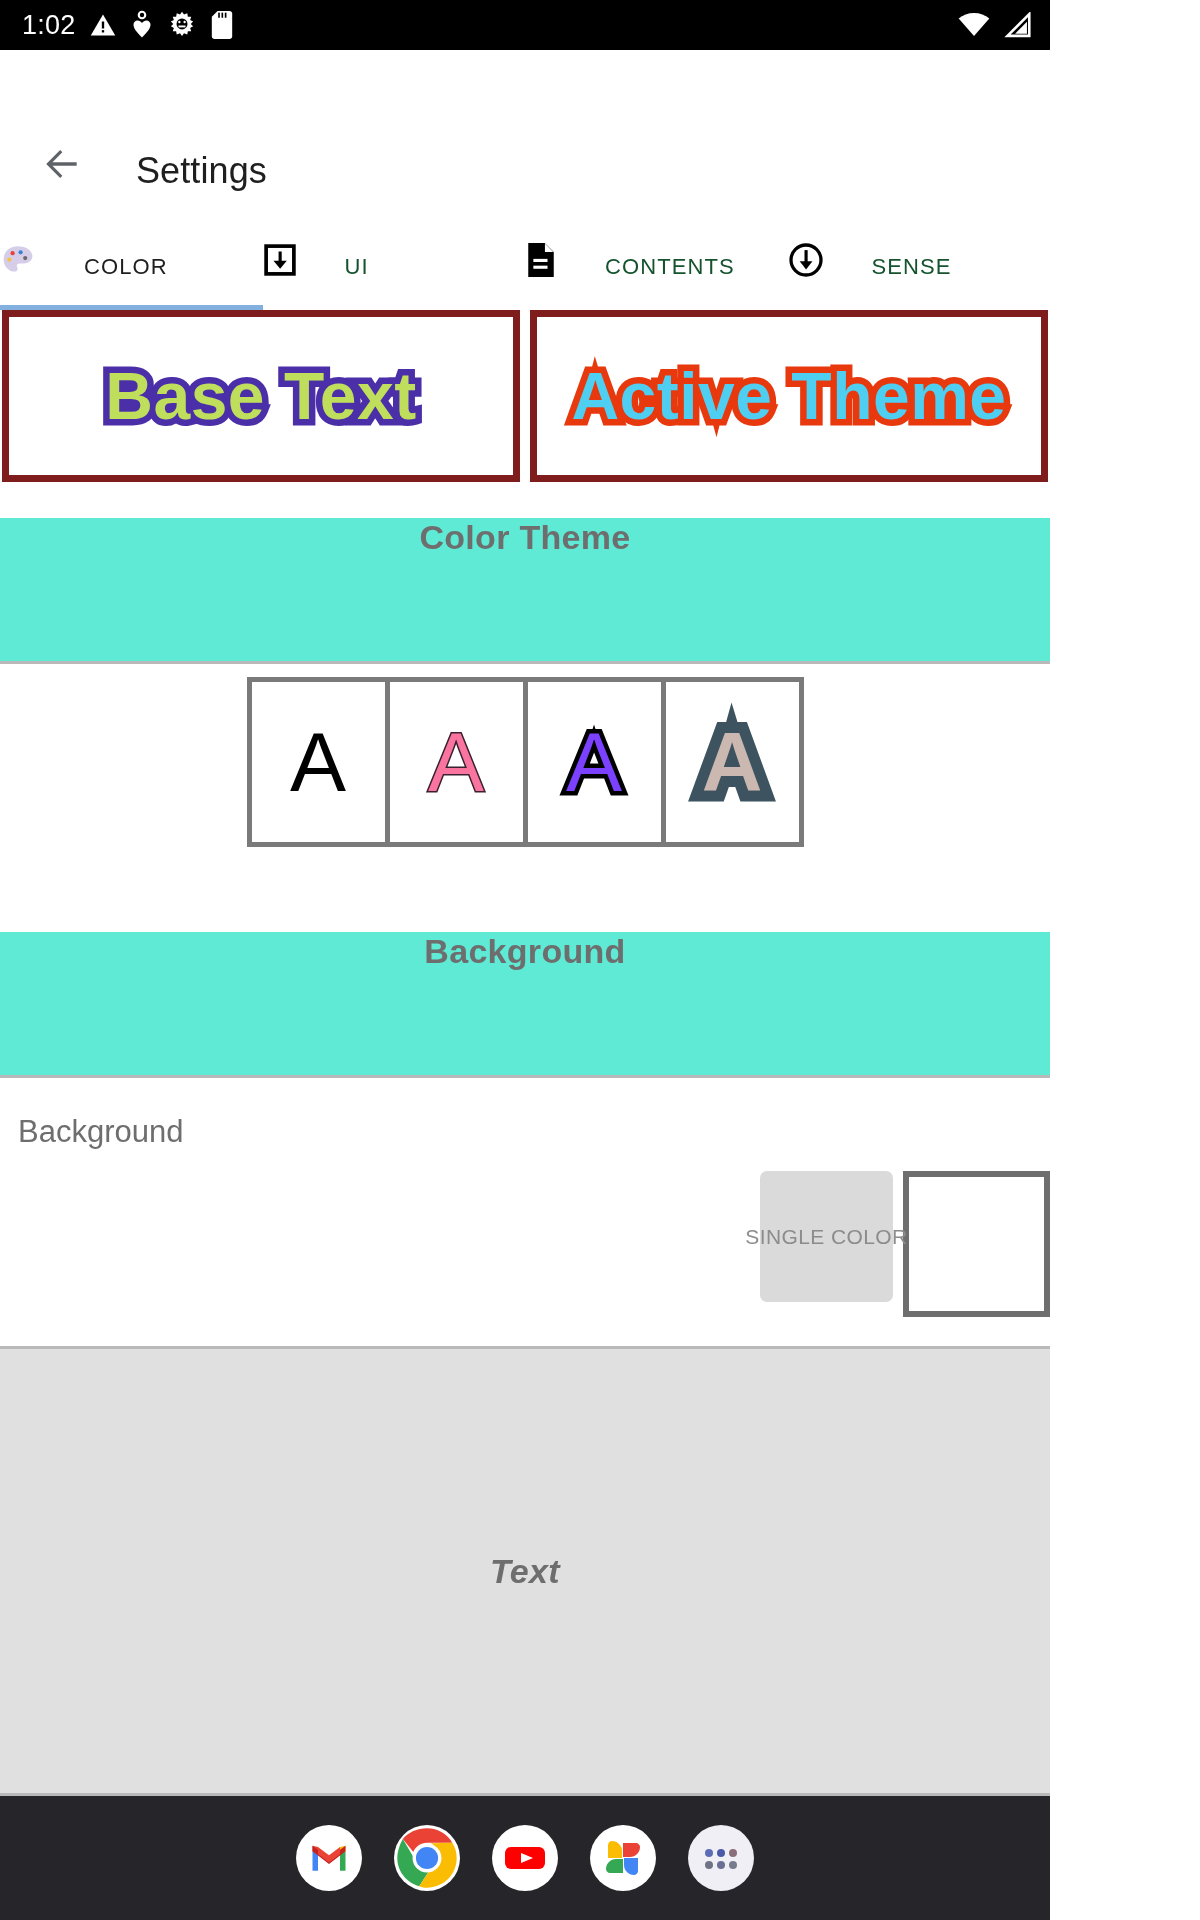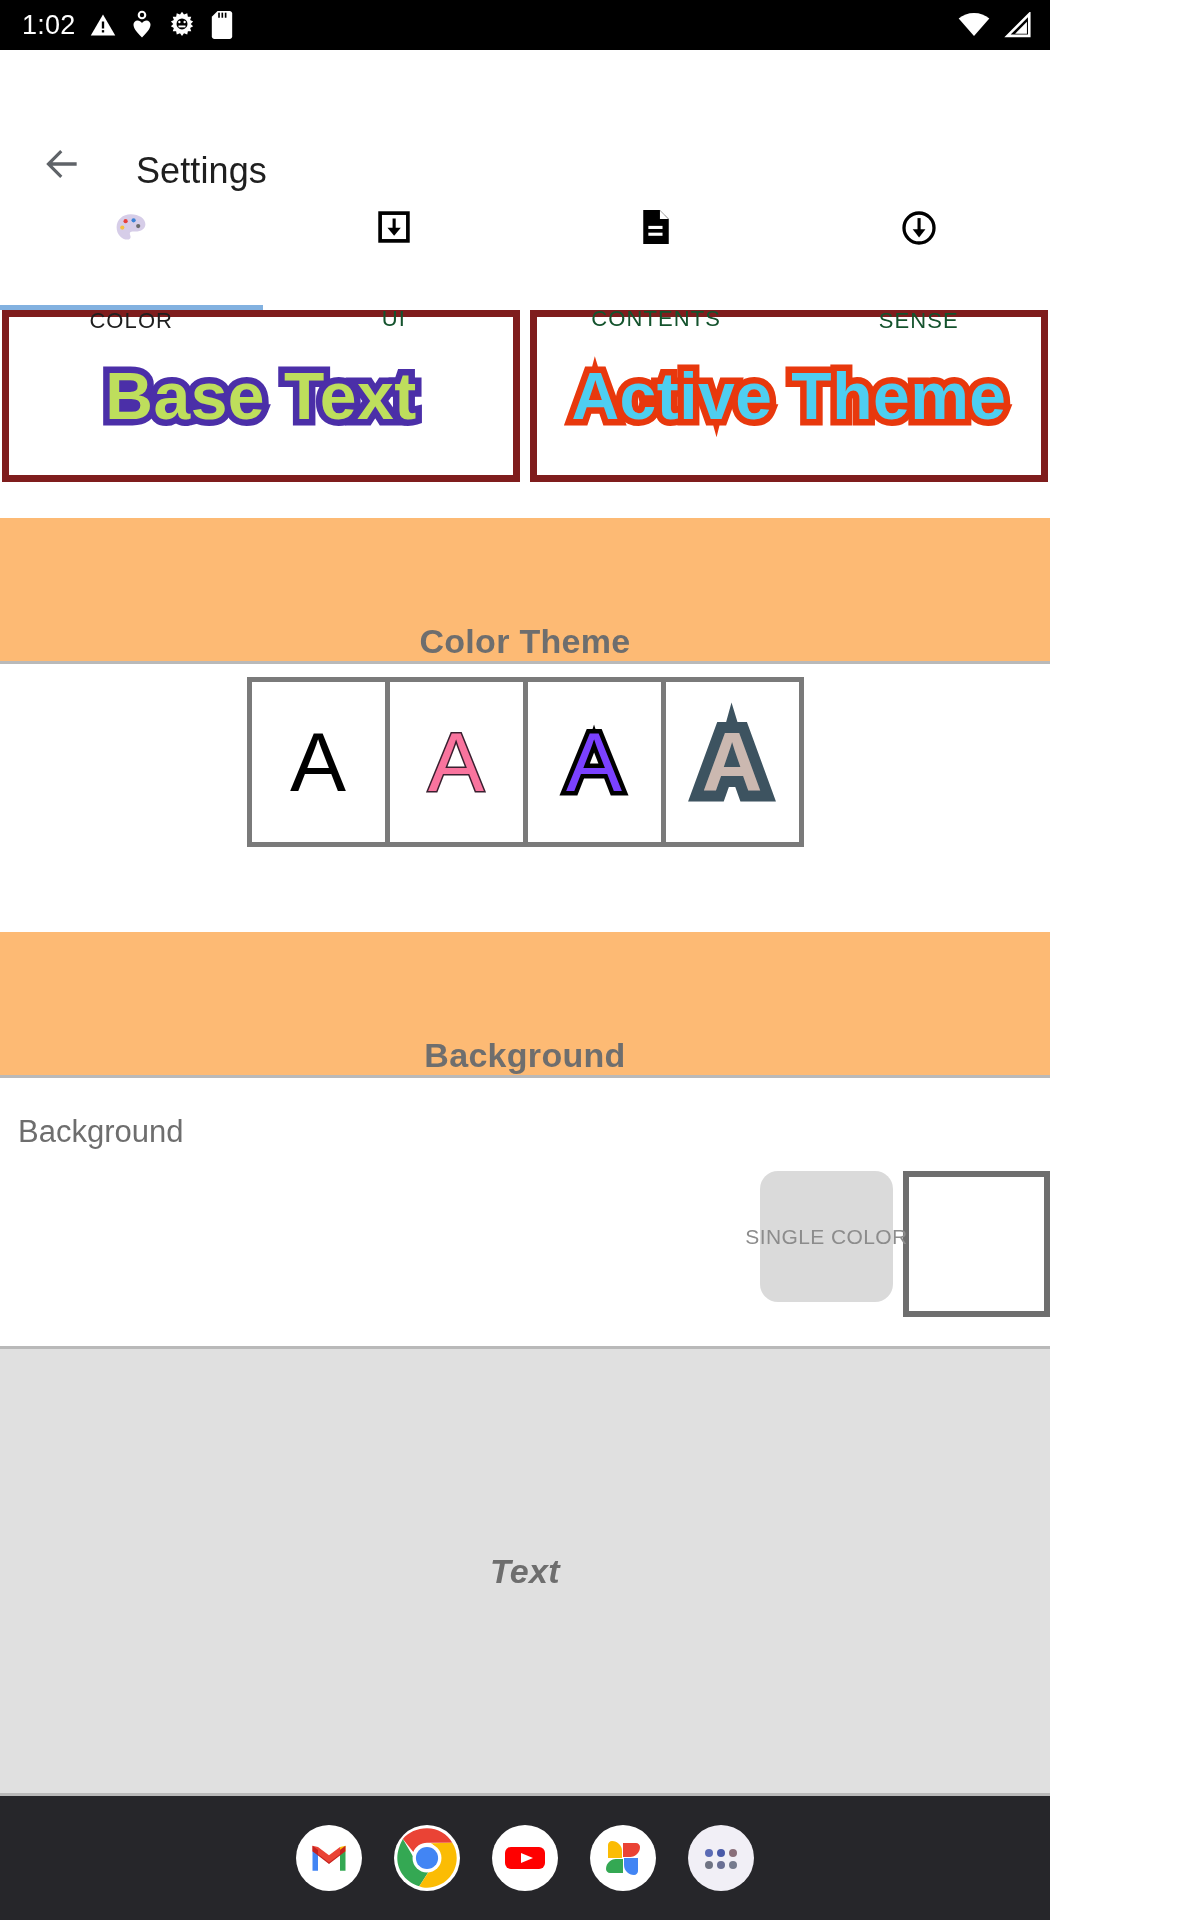--- a/index.html
+++ b/index.html
@@ -76,21 +76,21 @@
   .tabs {
     height: 118px;
     display: flex;
     background: #ffffff;
     position: relative;
     flex: 0 0 auto;
   }
   .tab {
     flex: 1 1 0;
     display: flex;
-    flex-direction: column;
+    flex-direction: row;
     align-items: center;
     justify-content: flex-start;
     padding-top: 18px;
     cursor: pointer;
     gap: 48px;
   }
   .tab-icon {
     height: 44px;
     display: flex;
     align-items: center;
@@ -143,24 +143,24 @@
     paint-order: stroke fill;
   }
   .preview-text.active {
     color: #4ecef0;
     -webkit-text-stroke: 13px #e8380d;
     paint-order: stroke fill;
   }
 
   
   .section-header {
-    background: #fdba74;
+    background: #5eead4;
     height: 146px;
     display: flex;
-    align-items: flex-end;
+    align-items: flex-start;
     justify-content: center;
     border-bottom: 3px solid #b9b9b9;
     flex: 0 0 auto;
   }
   .section-header-title {
     font-size: 34px;
     font-weight: bold;
     color: #6e6e6e;
     letter-spacing: 0.3px;
   }
@@ -219,21 +219,21 @@
     position: absolute;
     right: 0;
     top: 93px;
     display: flex;
     align-items: flex-start;
   }
   .single-color-btn {
     width: 133px;
     height: 131px;
     background: #dadada;
-    border-radius: 18px;
+    border-radius: 7px;
     display: flex;
     align-items: center;
     justify-content: center;
     cursor: pointer;
     position: relative;
   }
   .single-color-btn span {
     position: absolute;
     font-size: 21px;
     color: #8c8c8c;

